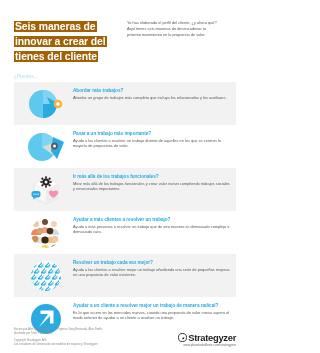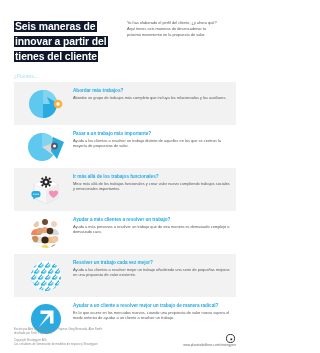--- a/index.html
+++ b/index.html
@@ -10,21 +10,21 @@
     overflow:hidden;
     position:relative;
   }
   .page{width:250px;height:353px;position:relative;box-sizing:border-box;}
 
   
   .header{display:flex;padding:18px 14px 0 14px;box-sizing:border-box;}
   .title-block{width:104px;flex:0 0 104px;}
   .title-line{
     display:inline;
-    background:#0f172a;
+    background:#a16207;
     color:#ffffff;
     font-size:10.4px;
     font-weight:bold;
     line-height:13.2px;
     letter-spacing:-0.1px;
     box-decoration-break:clone;
     -webkit-box-decoration-break:clone;
     padding:0 1px;
   }
   .title-wrap{line-height:13.4px;}
@@ -100,21 +100,21 @@
   .brand-url{color:#6d6e71;font-size:3.2px;margin-top:0.5px;}
 </style>
 </head>
 <body>
 
 <div class="page">
 
   <div class="header">
     <div class="title-block">
       <div class="title-wrap"><span class="title-line">Seis maneras de</span></div>
-      <div class="title-wrap"><span class="title-line">innovar a partir del</span></div>
+      <div class="title-wrap"><span class="title-line">innovar a crear del</span></div>
       <div class="title-wrap"><span class="title-line">tienes del cliente</span></div>
     </div>
     <div class="intro">
       <p>Ya has elaborado el perfil del cliente, ¿y ahora qué?</p>
       <p>Aquí tienes seis maneras de desencadenar tu</p>
       <p>próximo movimiento en la propuesta de valor.</p>
     </div>
   </div>
 
   <div class="puedes">¿Puedes...</div>
@@ -302,18 +302,19 @@
       <p>Los creadores de Generación de modelos de negocio y Strategyzer</p>
     </div>
     <div class="brand">
       <div class="brand-name">
         <span class="brand-mark">
           <svg width="9" height="9" viewBox="0 0 12 12">
             <circle cx="6" cy="6" r="5.4" fill="none" stroke="#231f20" stroke-width="1.2"></circle>
             <path d="M6 2.6 L6 6 L8.6 6 A2.6 2.6 0 0 1 6 8.6 Z" fill="#231f20"></path>
           </svg>
         </span>
+        <span>Strategyzer</span>
       </div>
       <div class="brand-url">www.planetadelibros.com/strategyzer</div>
     </div>
   </div>
 
 </div>
 
 </body></html>

